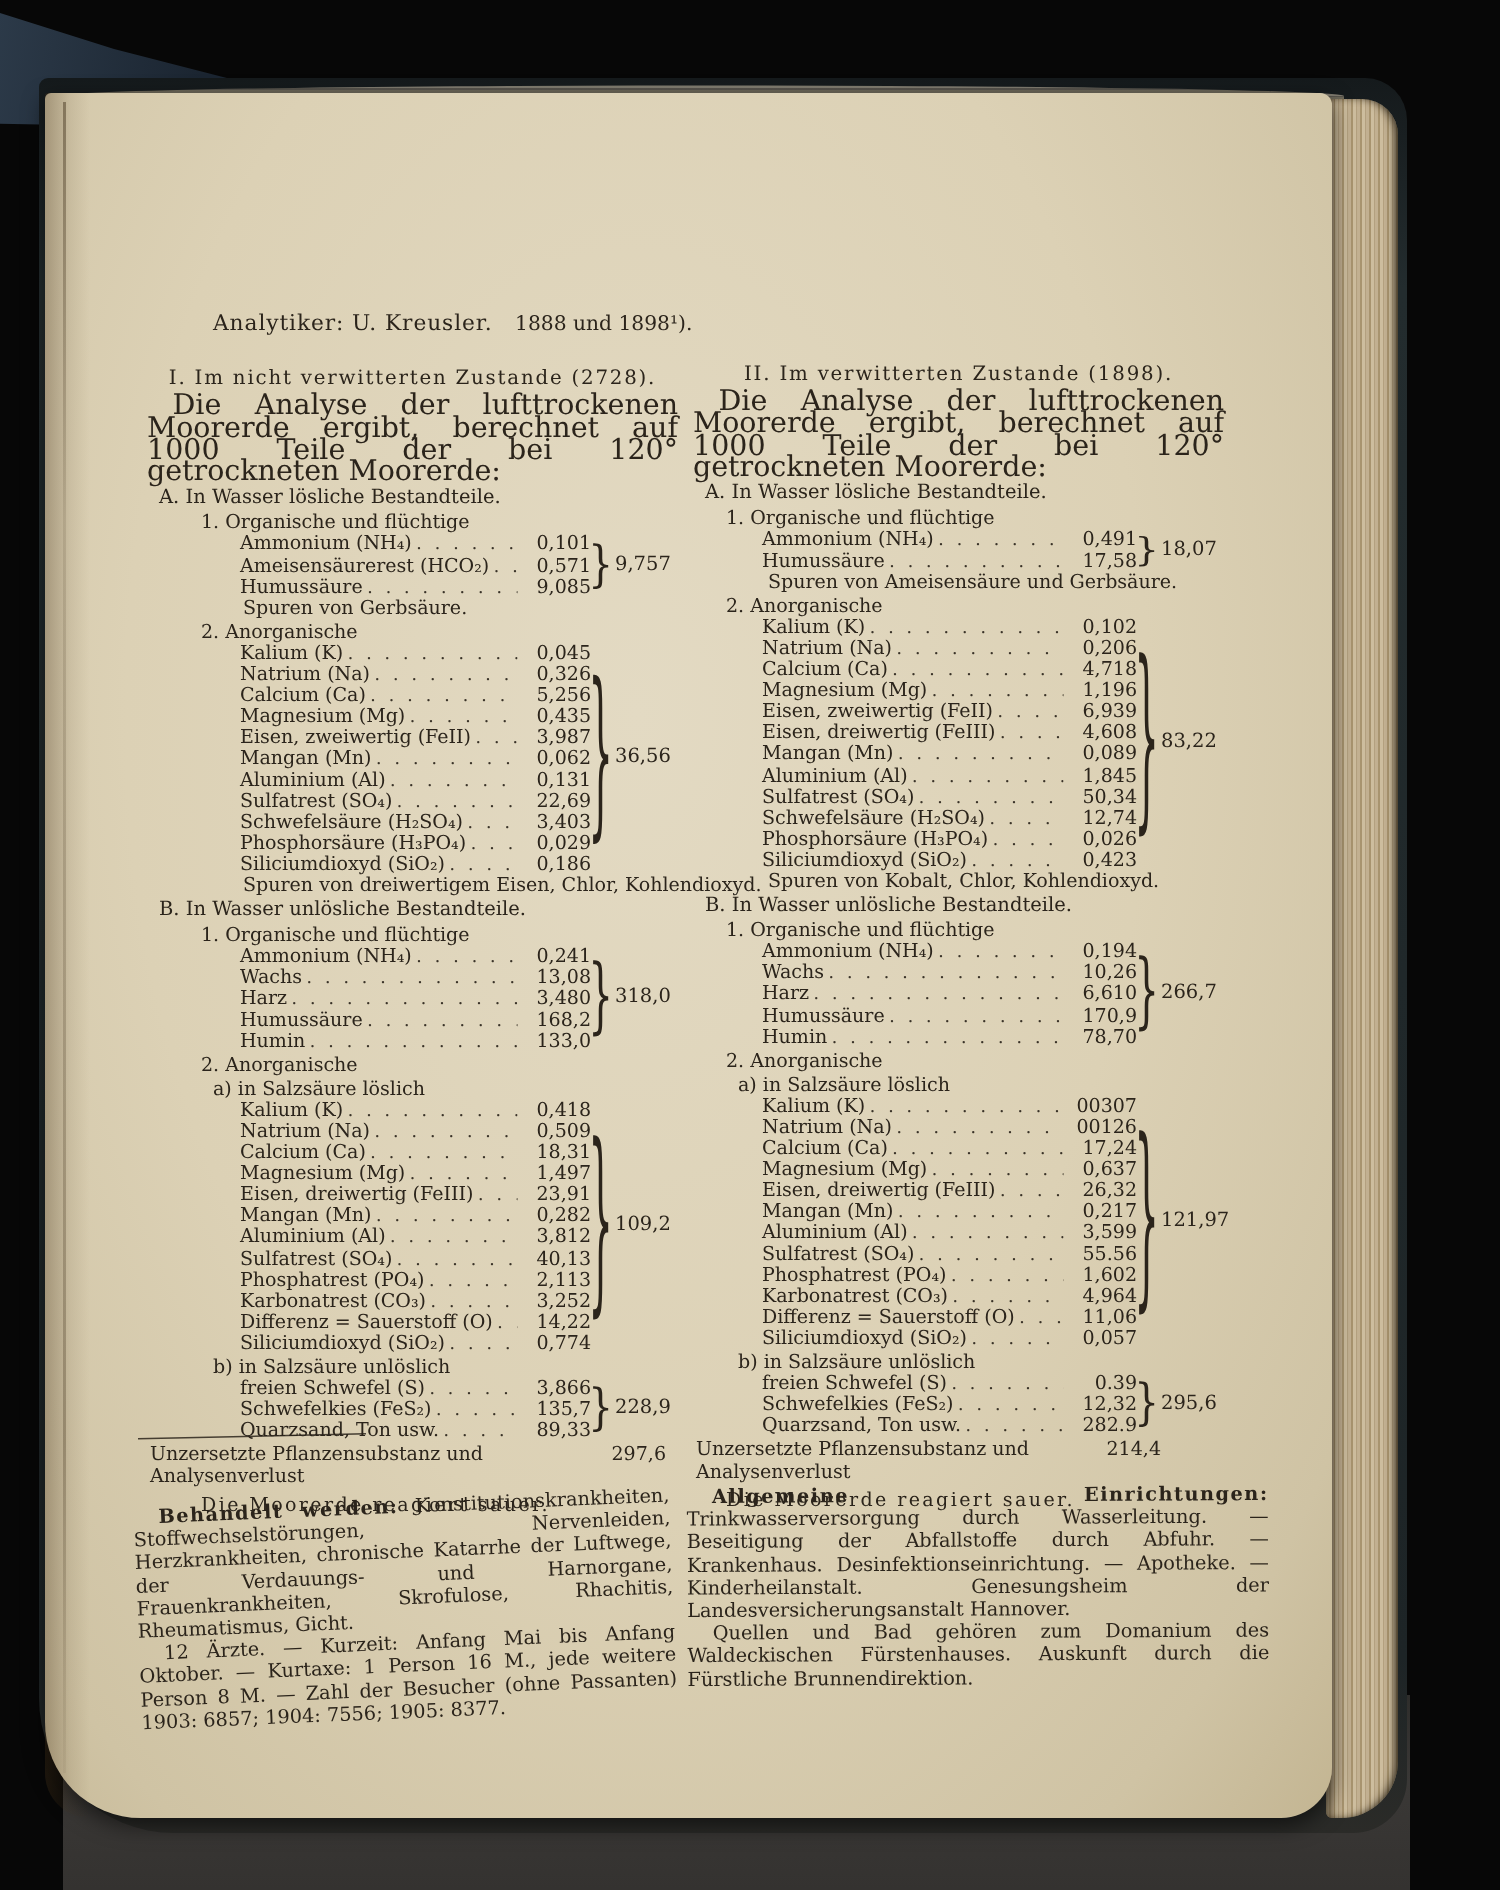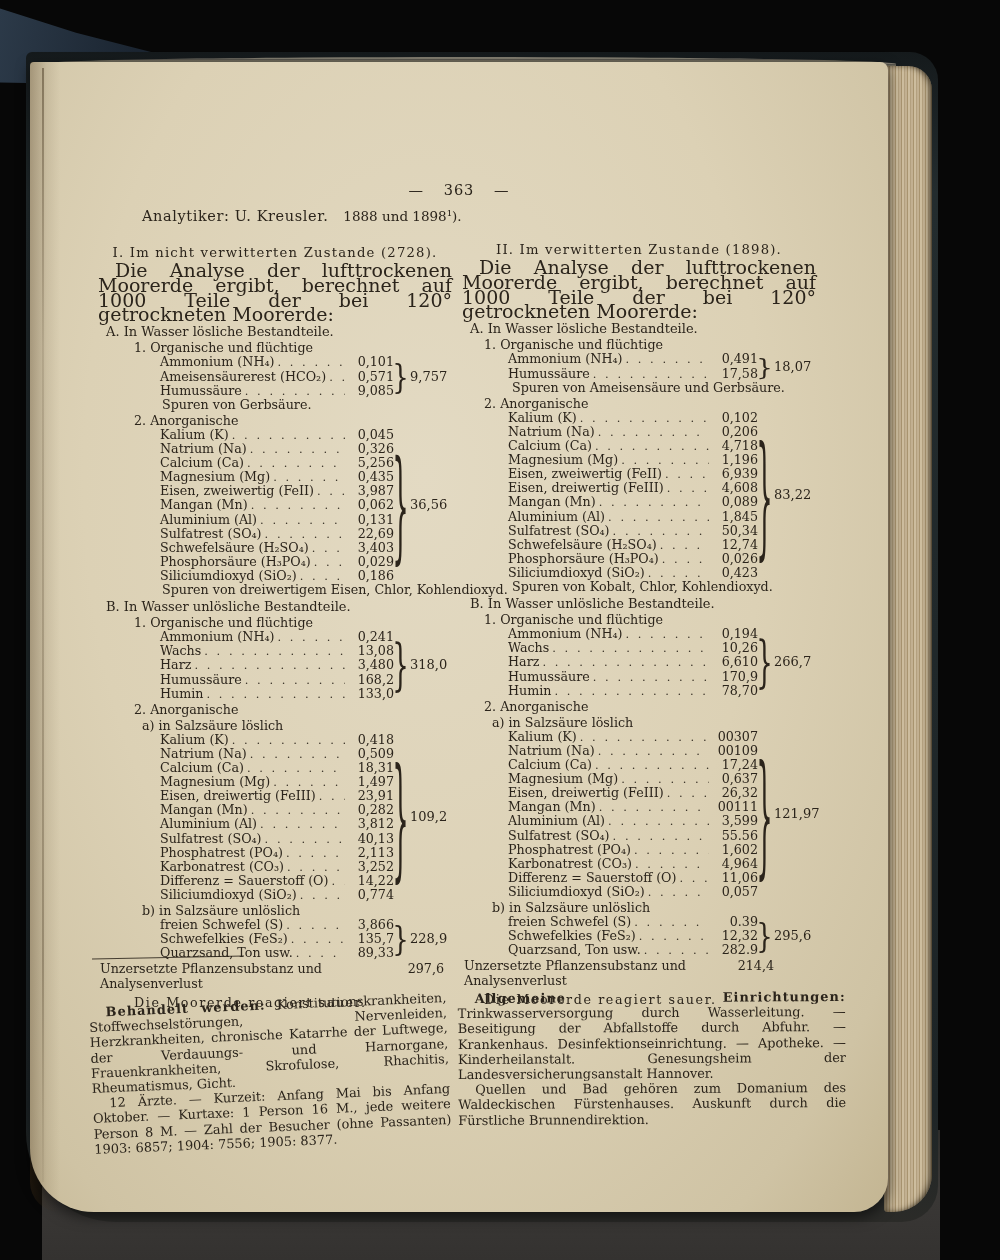--- a/index.html
+++ b/index.html
@@ -103,21 +103,20 @@
 </head>
 <body>
 
 <div class="shelf"></div>
 <div class="cover-corner"></div>
 <div class="book-cover"></div>
 <div class="top-edges"></div>
 <div class="fore-edge"></div>
 
 <div class="page">
-  <div class="page-number">— 363 —</div>
 
   <div class="title-row">
     <span class="analyst">Analytiker: U. Kreusler.</span>
     <span class="years">1888 und 1898¹).</span>
   </div>
 
   <div class="column col-left">
     <div class="col-heading">I. Im nicht verwitterten Zustande (2728).</div>
     <div class="col-intro">Die Analyse der lufttrockenen Moorerde ergibt, berechnet auf 1000 Teile der bei 120° getrockneten Moorerde:</div>
     <div class="col-blocks">
@@ -484,41 +483,41 @@
         <div class="t-group">
     <div class="t-rows">
             <div class="t-row">
     <span class="t-label">Kalium (K)</span>
     <span class="t-leader"></span>
     <span class="t-value">00307</span>
   </div>
             <div class="t-row">
     <span class="t-label">Natrium (Na)</span>
     <span class="t-leader"></span>
-    <span class="t-value">00109</span>
+    <span class="t-value">00126</span>
   </div>
             <div class="t-row">
     <span class="t-label">Calcium (Ca)</span>
     <span class="t-leader"></span>
     <span class="t-value">17,24</span>
   </div>
             <div class="t-row">
     <span class="t-label">Magnesium (Mg)</span>
     <span class="t-leader"></span>
     <span class="t-value">0,637</span>
   </div>
             <div class="t-row">
     <span class="t-label">Eisen, dreiwertig (FeIII)</span>
     <span class="t-leader"></span>
     <span class="t-value">26,32</span>
   </div>
             <div class="t-row">
     <span class="t-label">Mangan (Mn)</span>
     <span class="t-leader"></span>
-    <span class="t-value">00111</span>
+    <span class="t-value">0,217</span>
   </div>
             <div class="t-row">
     <span class="t-label">Aluminium (Al)</span>
     <span class="t-leader"></span>
     <span class="t-value">3,599</span>
   </div>
             <div class="t-row">
     <span class="t-label">Sulfatrest (SO₄)</span>
     <span class="t-leader"></span>
     <span class="t-value">55.56</span>

